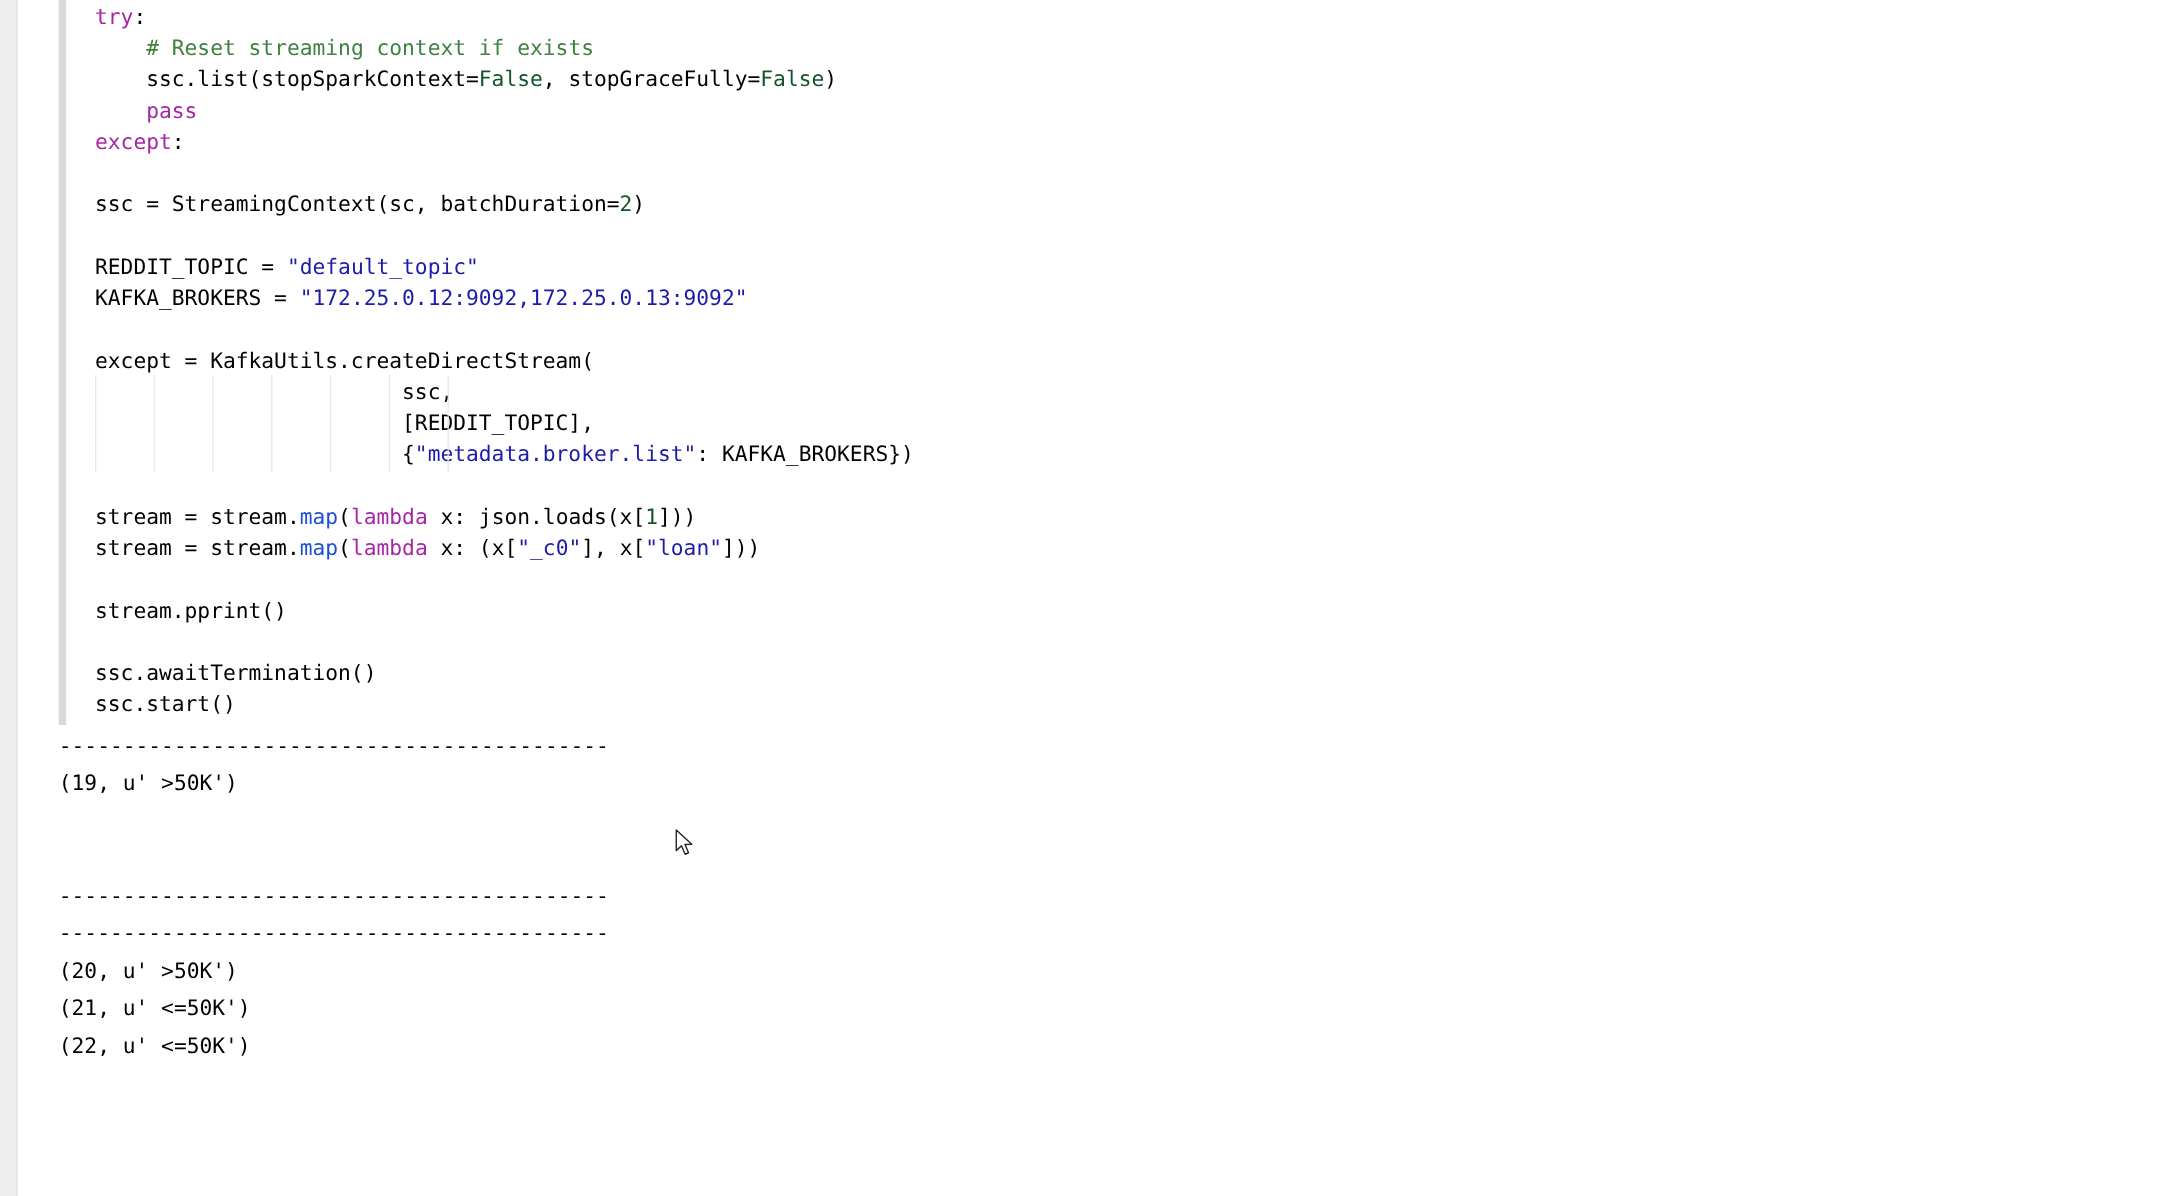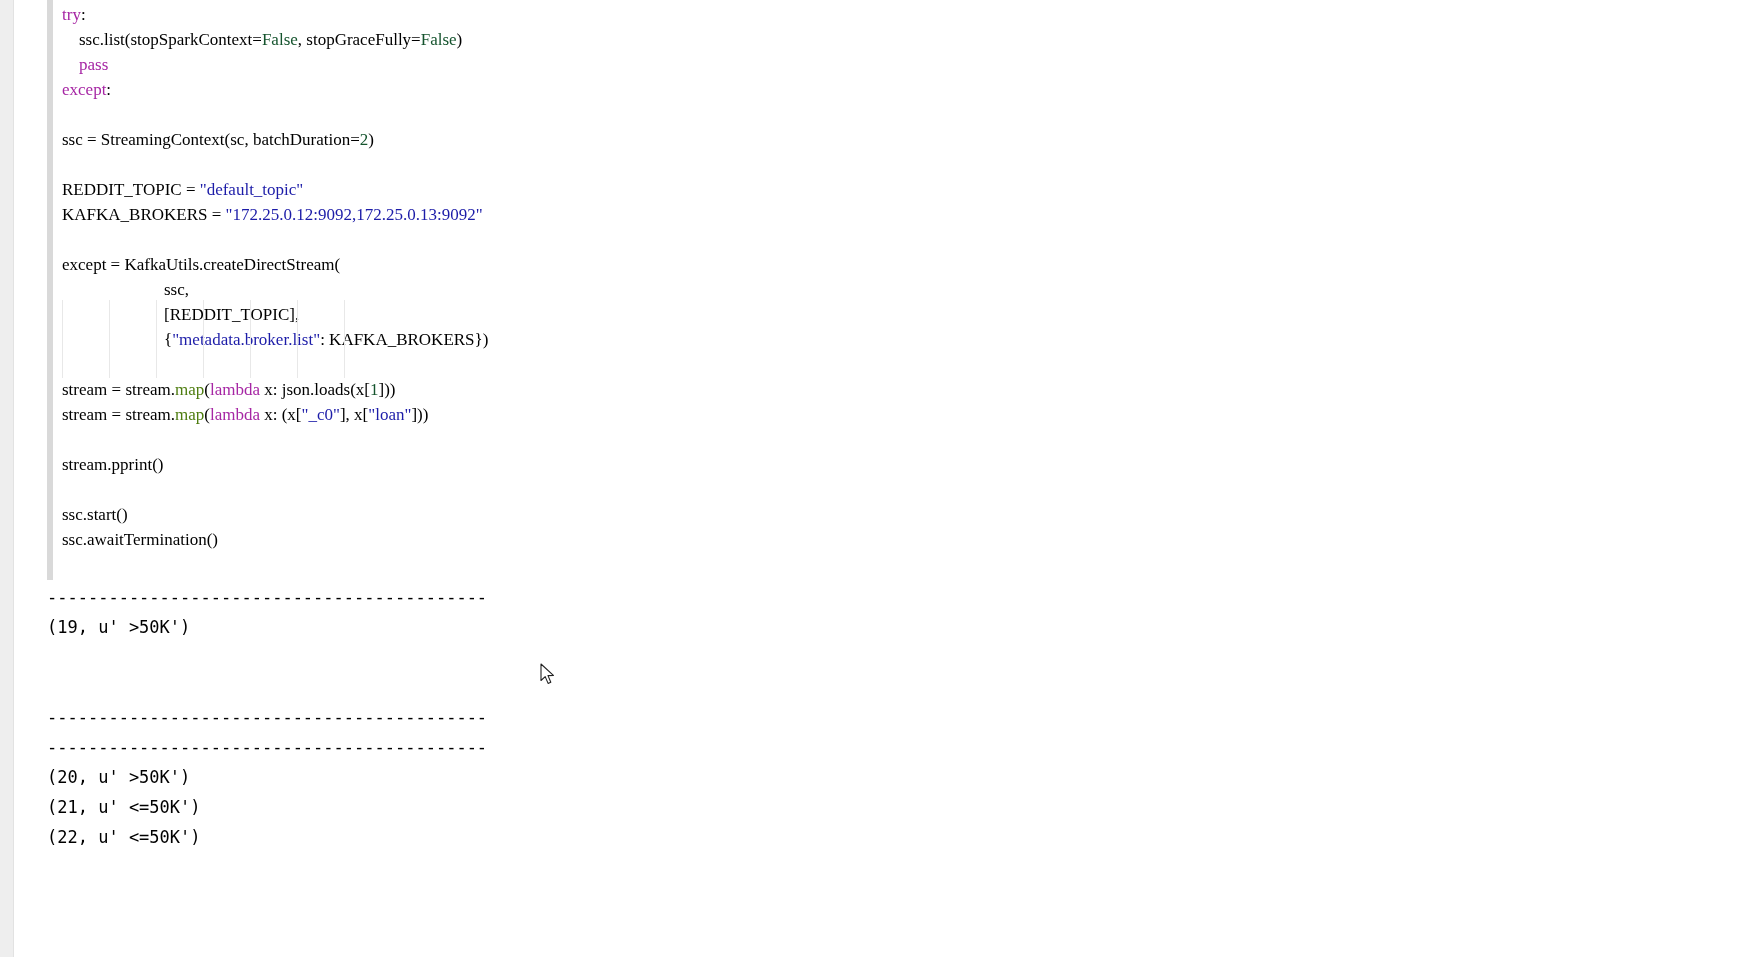--- a/index.html
+++ b/index.html
@@ -35,40 +35,39 @@
   }
   .cell-bar {
     position: absolute;
     left: 0; top: 0;
     width: 6px;
     height: 580px;
     background: #d9d9d9;
   }
   .code-area {
     position: relative;
-    margin-left: 15px;
+    margin-left: 29px;
     padding-top: 2px;
-    font-family: Liberation Serif, serif;
   }
   .ln {
     height: 25px;
     line-height: 25px;
     font-size: 17px;
     white-space: pre;
     color: #000000;
     letter-spacing: 0px;
   }
   .ln.blank { color: transparent; }
 
   
   .kw   { color: #a626a4; }          
   .cmt  { color: #408040; }          
   .str  { color: #1c1ca8; }          
   .num  { color: #14532d; }          
-  .fn   { color: #4d7c0f; }          
+  .fn   { color: #1d4ed8; }          
   .pln  { color: #000000; }
 
   
   .guides {
     position: absolute;
     left: 0;
     top: 300px;
     height: 78px;
     width: 340px;
     pointer-events: none;
@@ -122,41 +121,42 @@
         <i style="left:0px"></i>
         <i style="left:47px"></i>
         <i style="left:94px"></i>
         <i style="left:141px"></i>
         <i style="left:188px"></i>
         <i style="left:235px"></i>
         <i style="left:282px"></i>
       </div>
 
       <div class="ln"><span class="kw">try</span><span class="pln">:</span></div>
+      <div class="ln"><span class="pln">    </span><span class="cmt"># Reset streaming context if exists</span></div>
       <div class="ln"><span class="pln">    ssc.list(stopSparkContext=</span><span class="num">False</span><span class="pln">, stopGraceFully=</span><span class="num">False</span><span class="pln">)</span></div>
       <div class="ln"><span class="pln">    </span><span class="kw">pass</span></div>
       <div class="ln"><span class="kw">except</span><span class="pln">:</span></div>
       <div class="ln blank">&nbsp;</div>
       <div class="ln"><span class="pln">ssc = StreamingContext(sc, batchDuration=</span><span class="num">2</span><span class="pln">)</span></div>
       <div class="ln blank">&nbsp;</div>
       <div class="ln"><span class="pln">REDDIT_TOPIC = </span><span class="str">"default_topic"</span></div>
       <div class="ln"><span class="pln">KAFKA_BROKERS = </span><span class="str">"172.25.0.12:9092,172.25.0.13:9092"</span></div>
       <div class="ln blank">&nbsp;</div>
       <div class="ln"><span class="pln">except = KafkaUtils.createDirectStream(</span></div>
       <div class="ln"><span class="pln">                        ssc,</span></div>
       <div class="ln"><span class="pln">                        [REDDIT_TOPIC],</span></div>
       <div class="ln"><span class="pln">                        {</span><span class="str">"metadata.broker.list"</span><span class="pln">: KAFKA_BROKERS})</span></div>
       <div class="ln blank">&nbsp;</div>
       <div class="ln"><span class="pln">stream = stream.</span><span class="fn">map</span><span class="pln">(</span><span class="kw">lambda</span><span class="pln"> x: json.loads(x[</span><span class="num">1</span><span class="pln">]))</span></div>
       <div class="ln"><span class="pln">stream = stream.</span><span class="fn">map</span><span class="pln">(</span><span class="kw">lambda</span><span class="pln"> x: (x[</span><span class="str">"_c0"</span><span class="pln">], x[</span><span class="str">"loan"</span><span class="pln">]))</span></div>
       <div class="ln blank">&nbsp;</div>
       <div class="ln"><span class="pln">stream.pprint()</span></div>
       <div class="ln blank">&nbsp;</div>
+      <div class="ln"><span class="pln">ssc.awaitTermination()</span></div>
       <div class="ln"><span class="pln">ssc.start()</span></div>
-      <div class="ln"><span class="pln">ssc.awaitTermination()</span></div>
 
     </div>
   </div>
 
   <div class="output">
     <div class="oln sep">-------------------------------------------</div>
     <div class="oln">(19, u' &gt;50K')</div>
     <div class="oln gap">&nbsp;</div>
     <div class="oln gap">&nbsp;</div>
     <div class="oln sep">-------------------------------------------</div>

